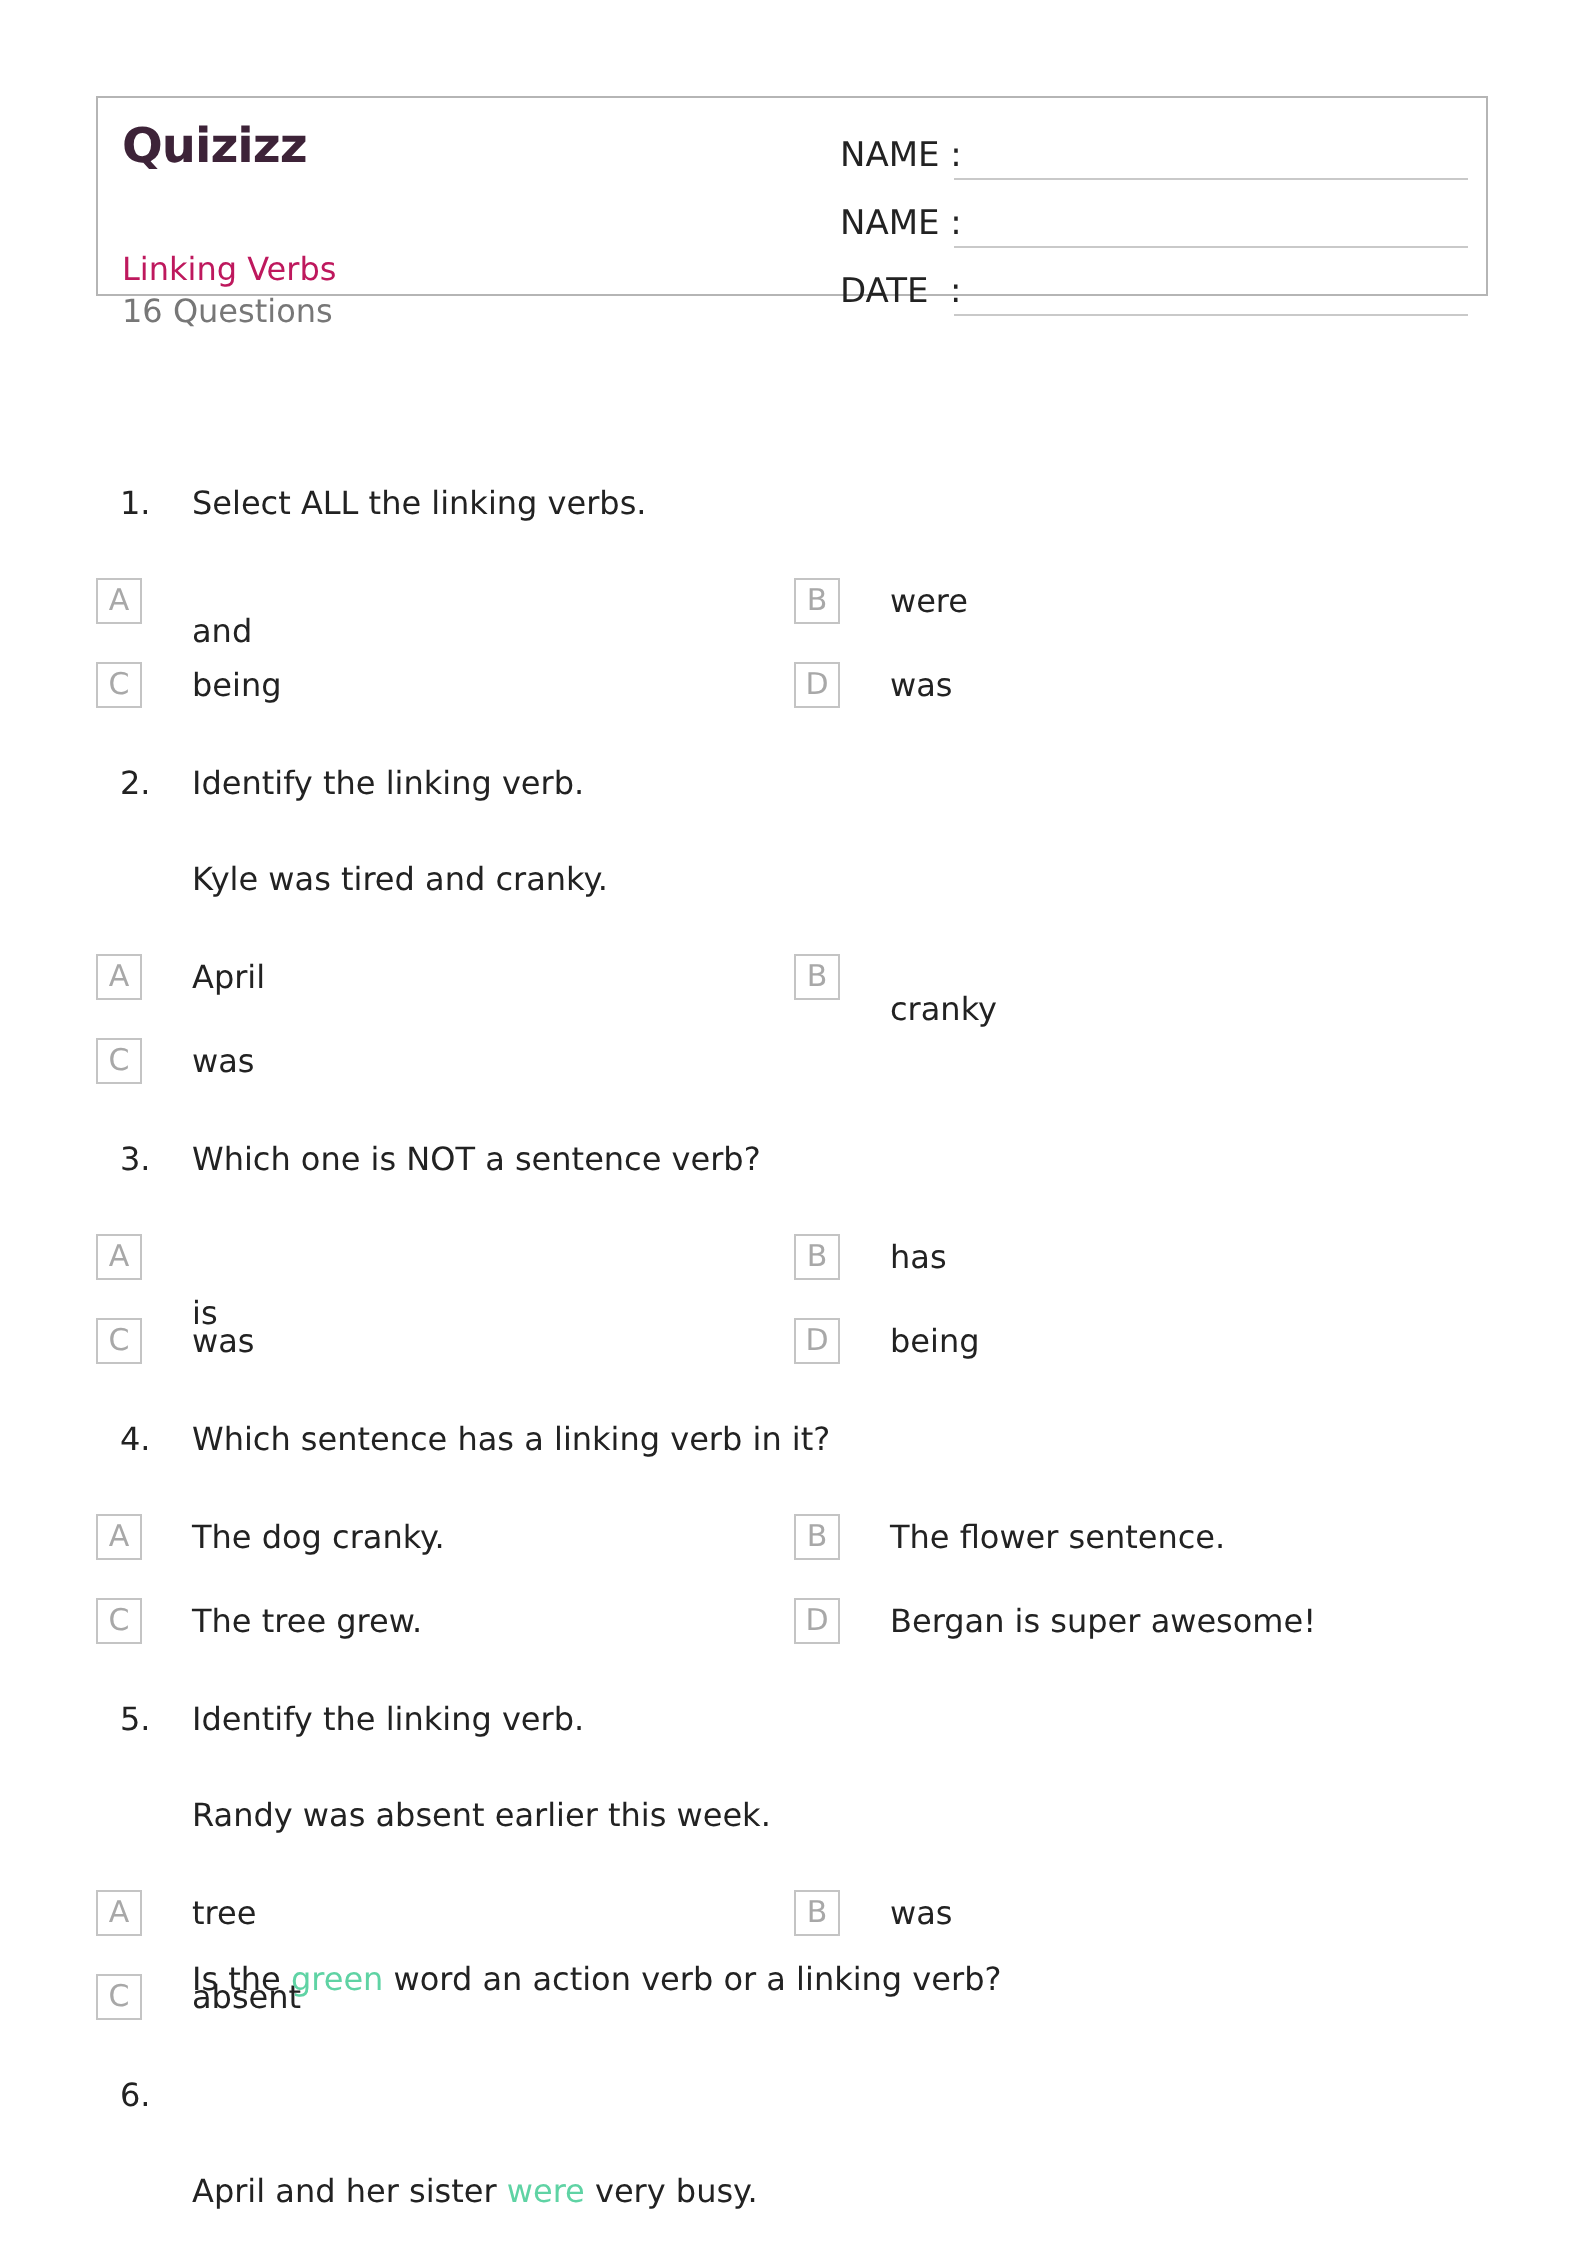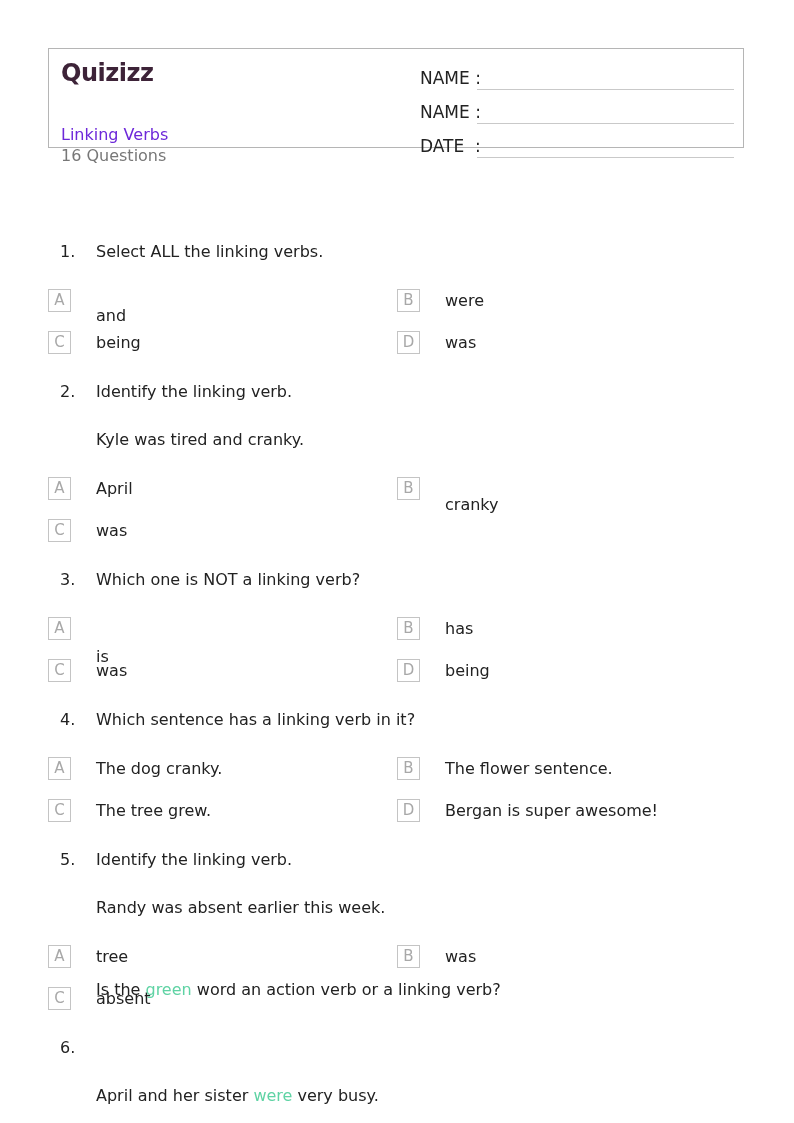--- a/index.html
+++ b/index.html
@@ -11,21 +11,21 @@
     .header-box {
       position: absolute; left: 48px; top: 48px; width: 696px; height: 100px;
       border: 1px solid #b5b5b5; box-sizing: border-box;
     }
     .logo {
       position: absolute; left: 12px; top: 10px;
       font-family: "DejaVu Sans", sans-serif; font-weight: bold;
       font-size: 24px; letter-spacing: -0.5px; color: #3d2338;
     }
     .title {
-      position: absolute; left: 12px; top: 76px; font-size: 16px; color: #6d28d9;
+      position: absolute; left: 12px; top: 76px; font-size: 16px; color: #be185d;
     }
     .subtitle {
       position: absolute; left: 12px; top: 97px; font-size: 16px; color: #777;
     }
     .field {
       position: absolute; left: 371px; font-size: 17px; color: #222;
       width: 314px; height: 22px;
     }
     .field .lbl { position: absolute; left: 0; top: 0; white-space: pre; }
     .field .line {
@@ -94,21 +94,21 @@
   <span class="opt-text" style="left:96px;top:479px;">April</span>
   <div class="opt-box" style="left:397px;top:477px;">B</div>
   <span class="opt-text" style="left:445px;top:479px;margin-top:16px;">cranky</span>
 
   <div class="opt-box" style="left:48px;top:519px;">C</div>
   <span class="opt-text" style="left:96px;top:521px;">was</span>
 </div>
 
 <div>
   <span class="q-num" style="top:570px;">3.</span>
-  <span class="q-text" style="top:570px;">Which one is NOT a linking verb?</span>
+  <span class="q-text" style="top:570px;">Which one is NOT a sentence verb?</span>
 
   <div class="opt-box" style="left:48px;top:617px;">A</div>
   <span class="opt-text" style="left:96px;top:647px;">is</span>
   <div class="opt-box" style="left:397px;top:617px;">B</div>
   <span class="opt-text" style="left:445px;top:619px;">has</span>
 
   <div class="opt-box" style="left:48px;top:659px;">C</div>
   <span class="opt-text" style="left:96px;top:661px;">was</span>
   <div class="opt-box" style="left:397px;top:659px;">D</div>
   <span class="opt-text" style="left:445px;top:661px;">being</span>

